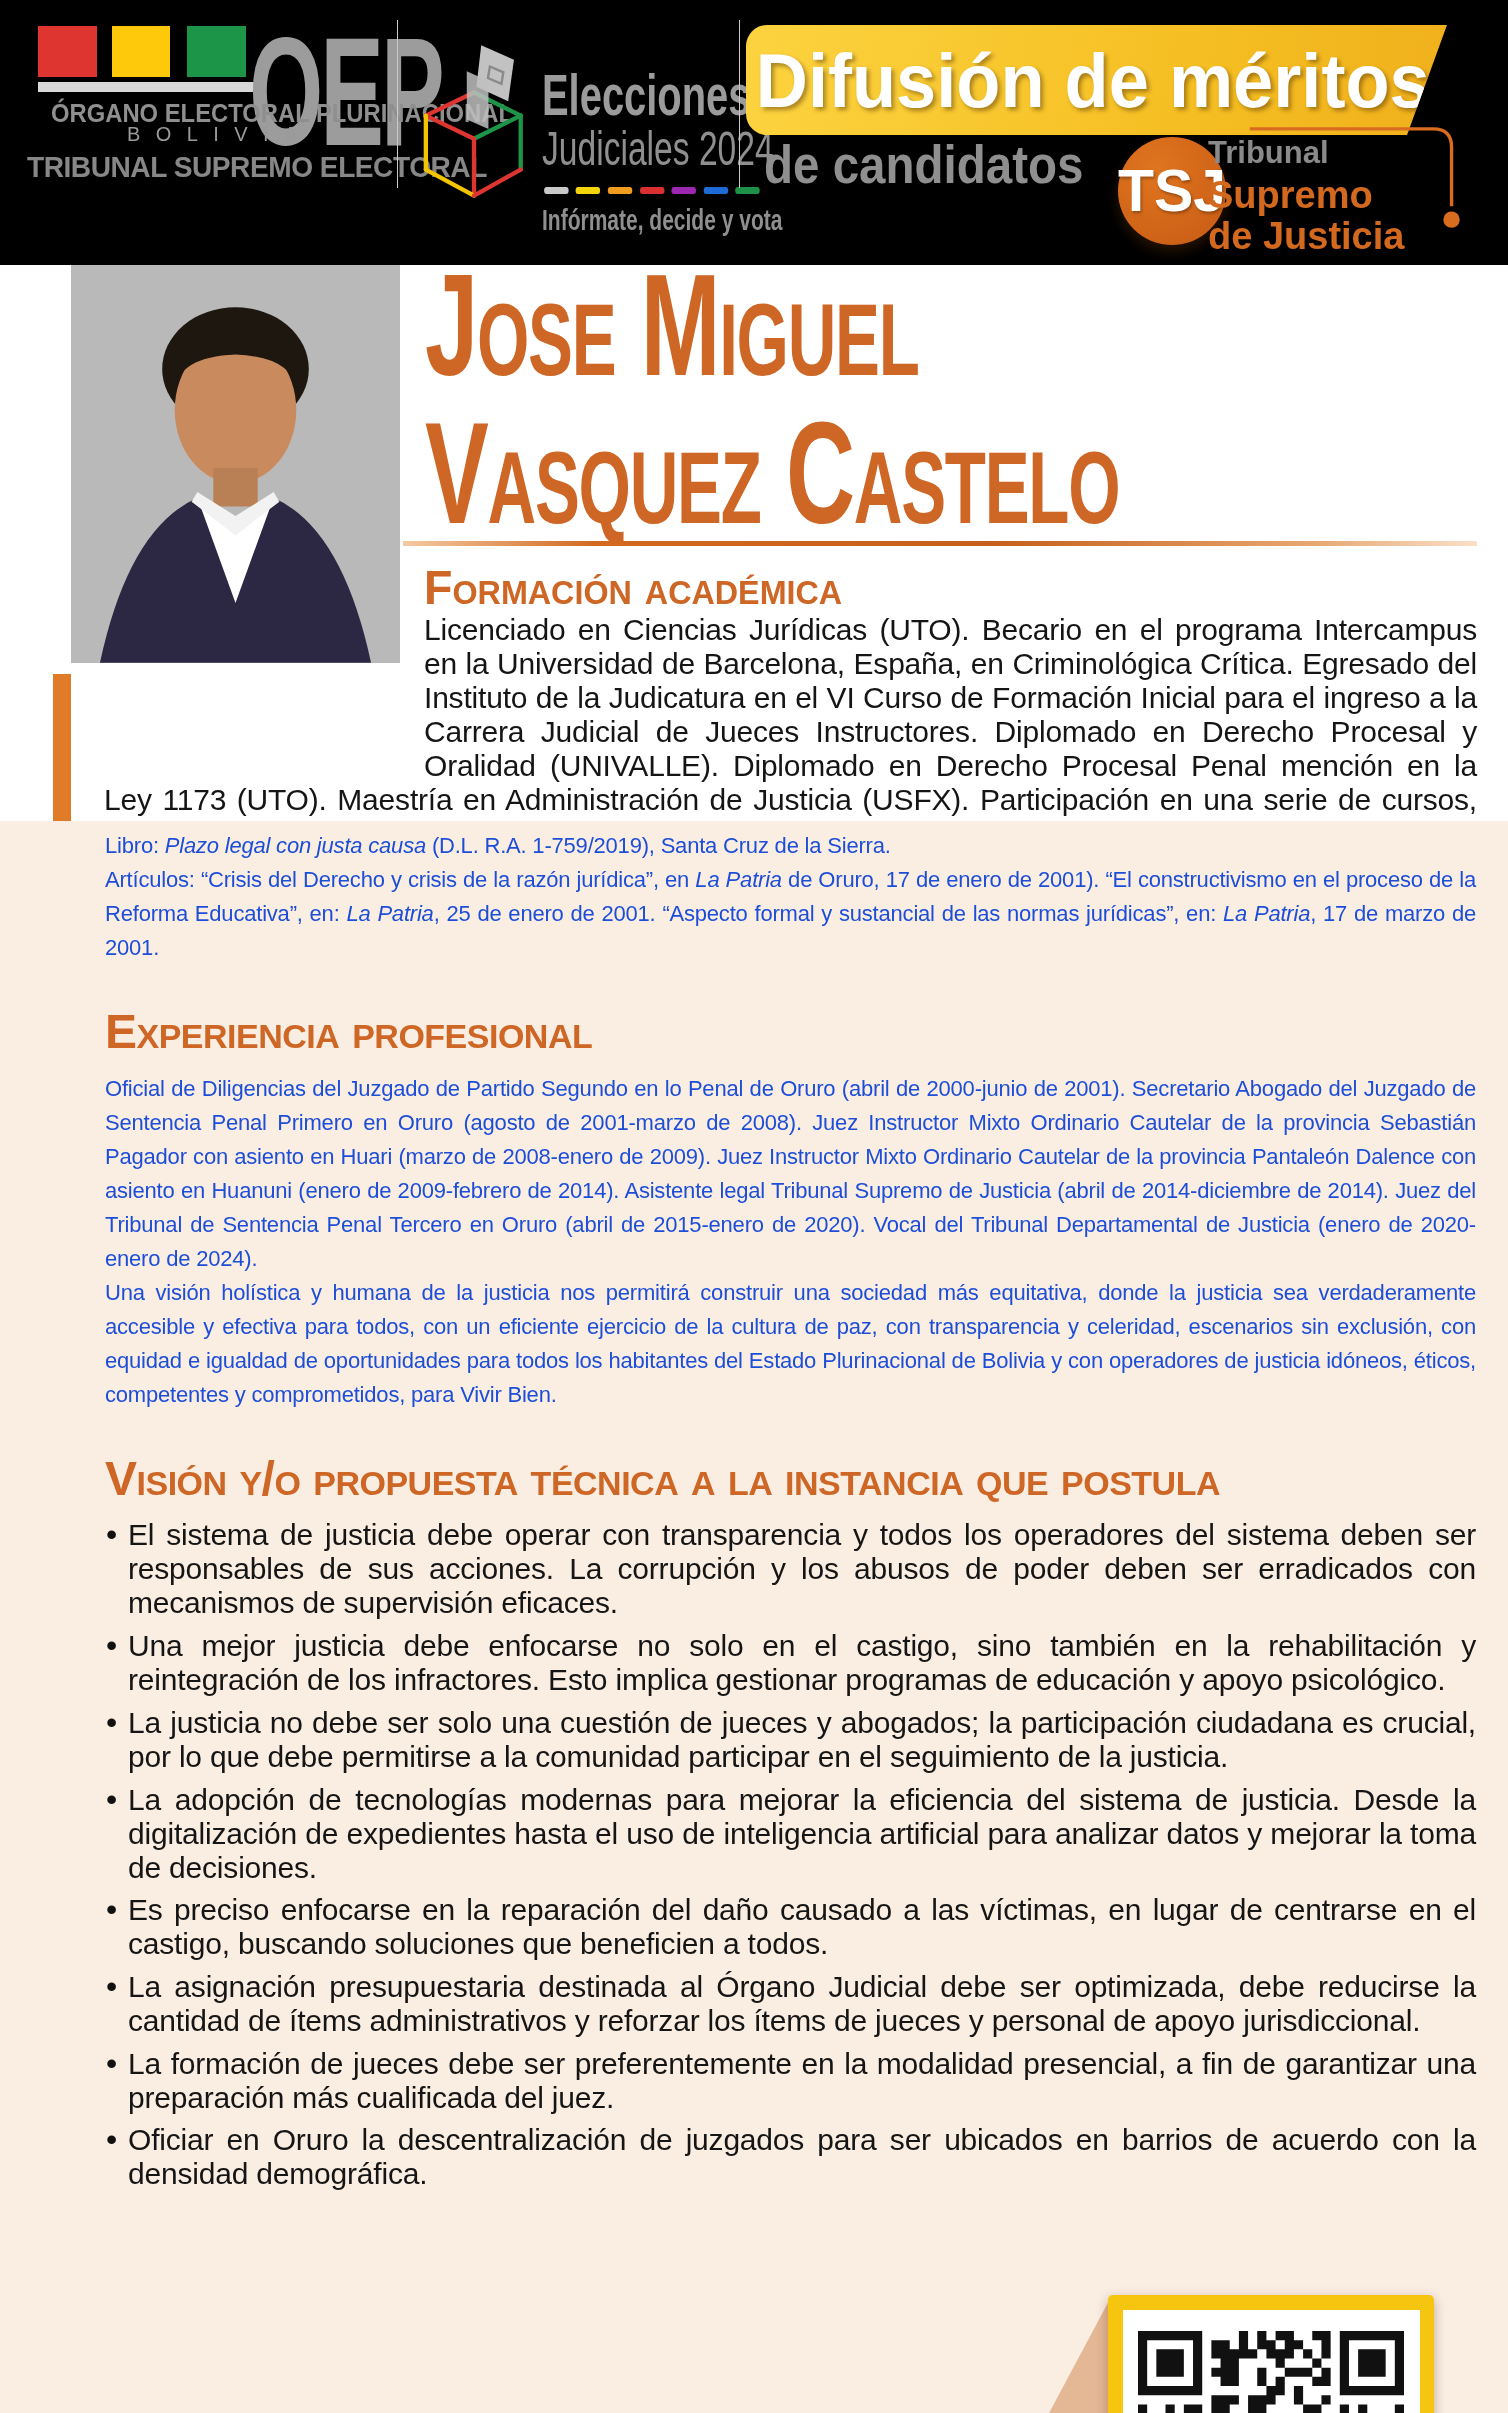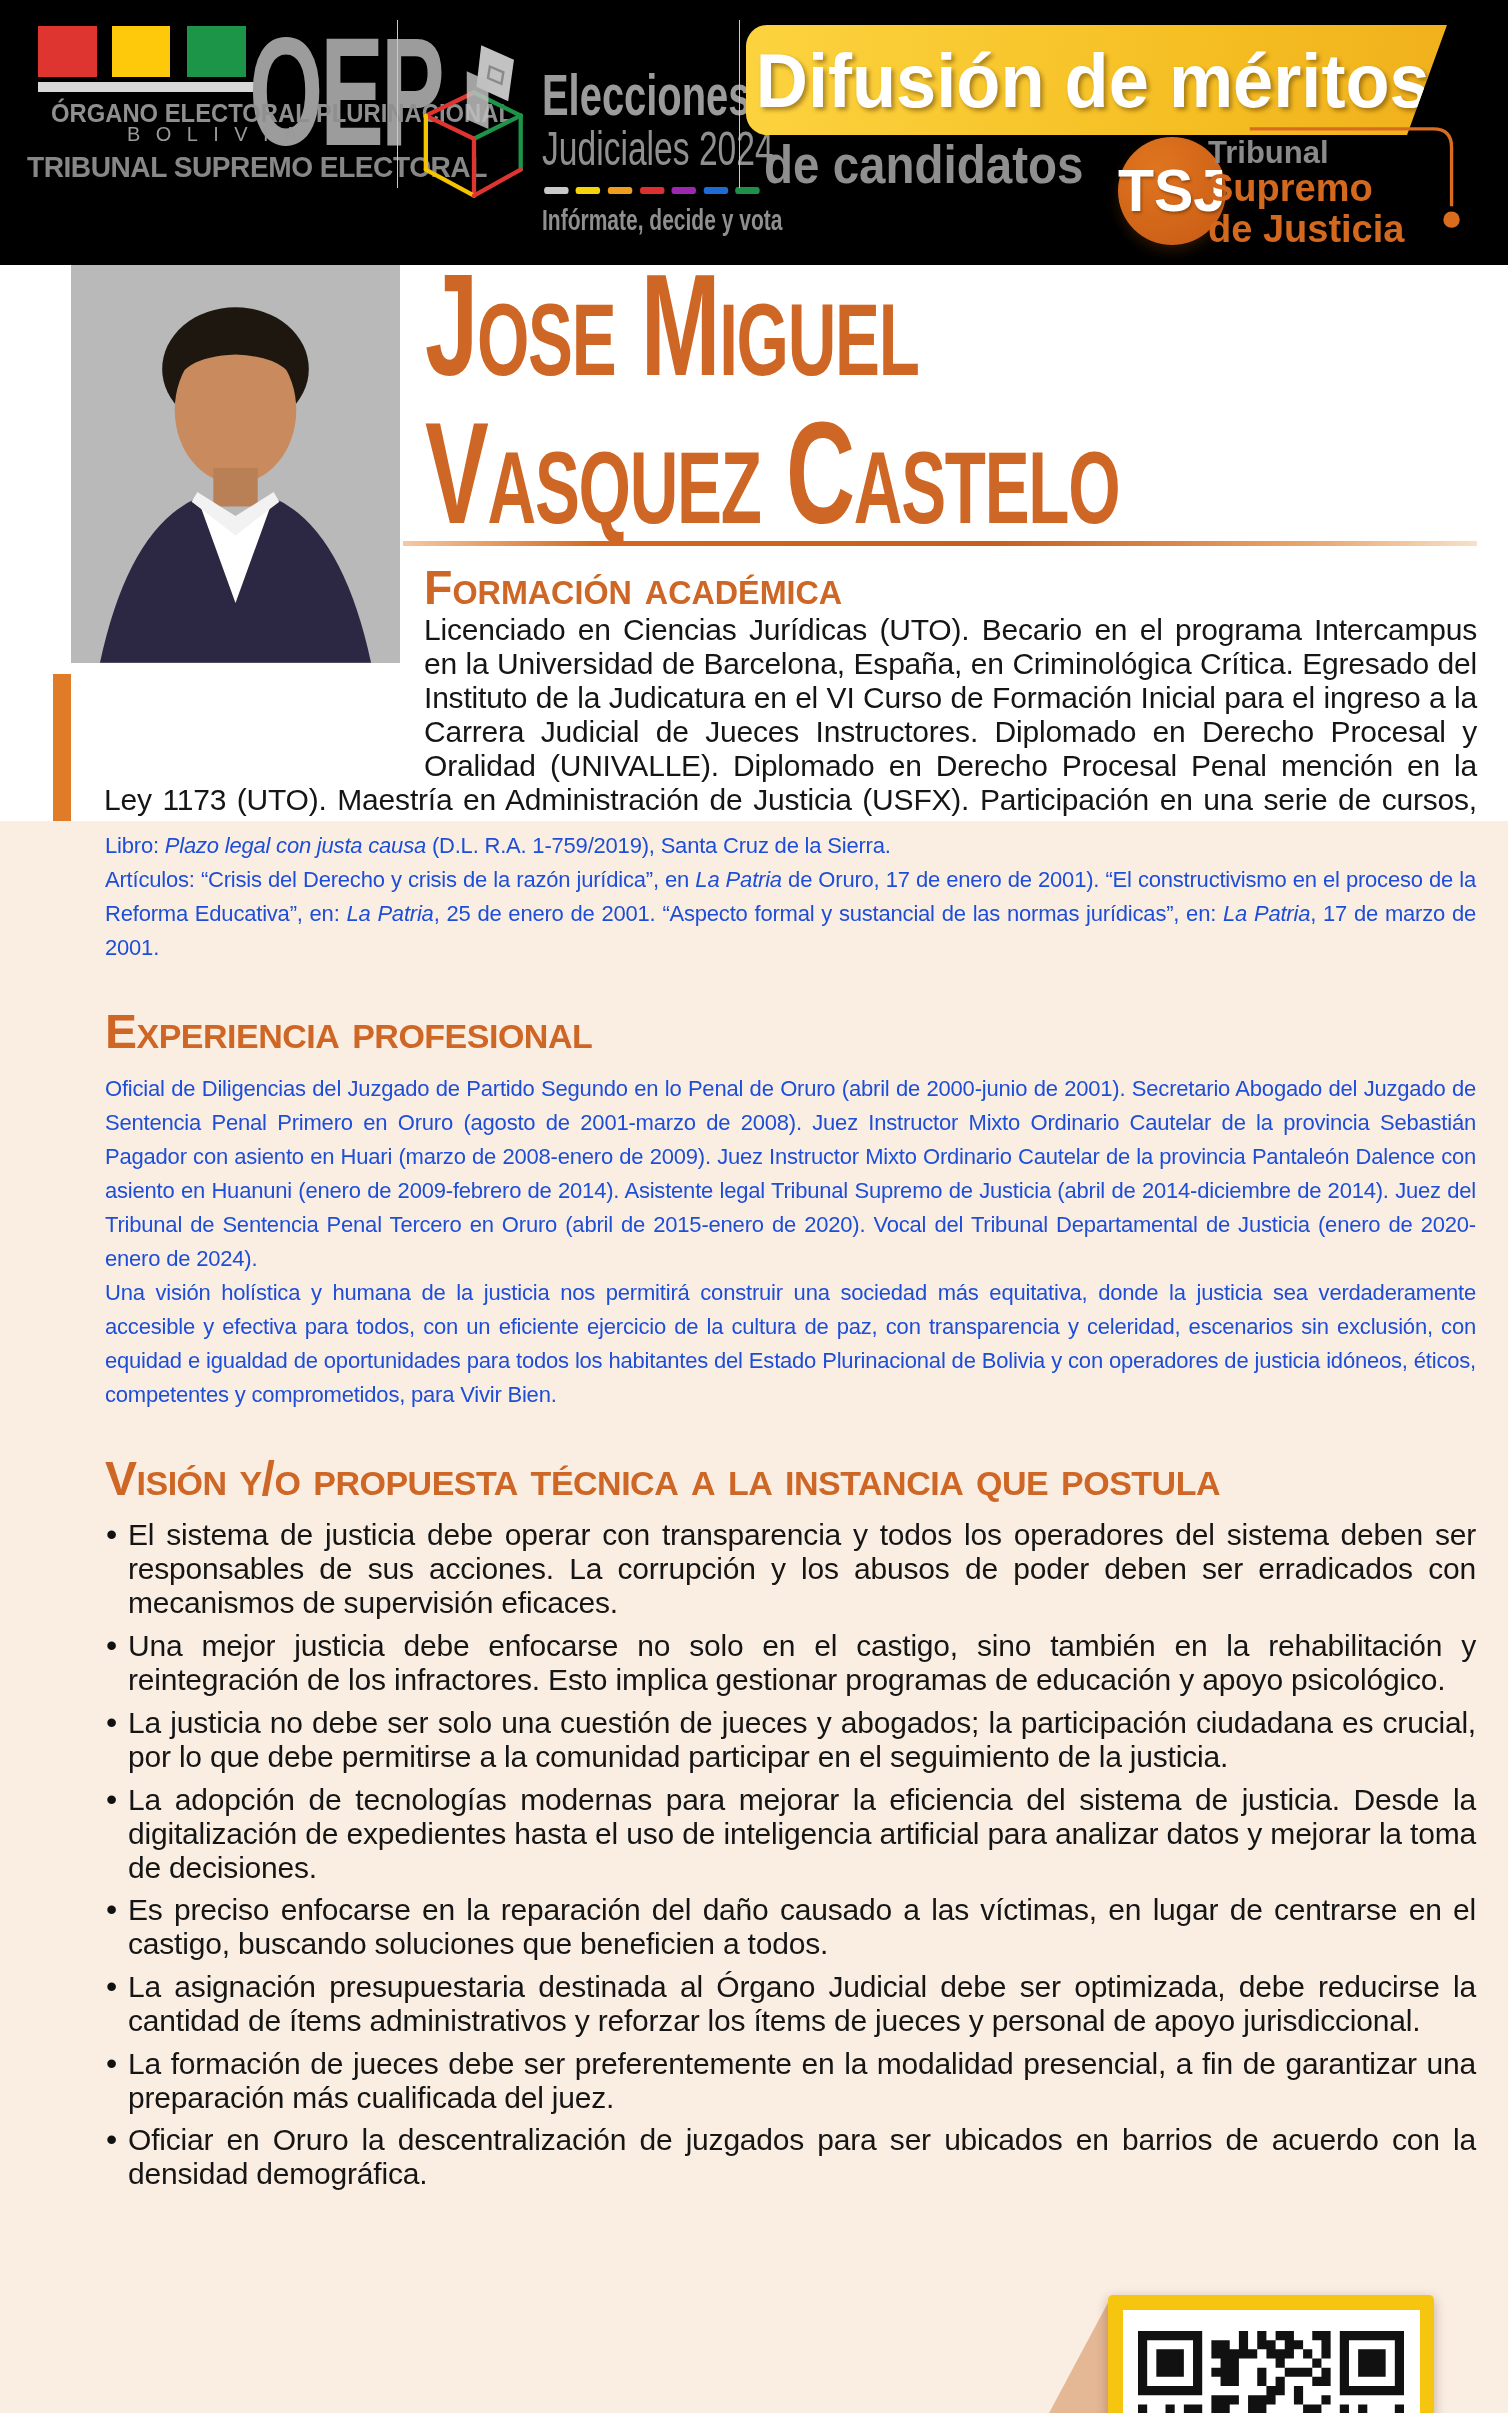--- a/index.html
+++ b/index.html
@@ -54,21 +54,21 @@
   #banner .t{font-size:76px;font-weight:800;color:#fff;white-space:nowrap;
     transform:scaleX(0.95);text-shadow:2.9px 3.4px 4.3px rgba(70,40,0,0.45);}
   #decand{left:764px;top:133px;font-size:54px;font-weight:700;color:#8F8F8F;
     transform:scaleX(0.88);transform-origin:0 0;white-space:nowrap;}
   #tsj-circle{left:1118px;top:137px;width:108px;height:108px;border-radius:50%;
     background:radial-gradient(circle at 35% 30%,#E0751F,#C75A14);
     box-shadow:0 5.8px 12.6px rgba(120,60,0,.35);
     display:flex;align-items:center;justify-content:center;}
   #tsj-circle .t{font-size:59px;font-weight:800;color:#fff;text-shadow:1.4px 1.9px 2.9px rgba(80,40,0,.5);}
   #tsj-lines{left:1208px;top:137px;line-height:1.0;}
-  #tsj-lines .g{font-size:31px;font-weight:700;color:#8A8A8A;margin-bottom:1px;}
+  #tsj-lines .g{font-size:31px;font-weight:700;color:#8A8A8A;margin-bottom:8px;}
   #tsj-lines .o{font-size:38px;font-weight:800;color:#D2691E;margin-bottom:2.9px;white-space:nowrap;}
   #tsj-bracket{left:1245px;top:124px;}
 
   
   #photo{left:71px;top:265px;width:329px;height:398px;background:#B9B9B9;overflow:hidden;}
   #name{left:425px;top:251px;line-height:148px;font-size:145px;font-weight:700;
     color:#CE6625;letter-spacing:-1.9px;transform:scaleX(0.66);transform-origin:0 0;white-space:nowrap;}
   #name-rule{left:403px;top:541px;width:1074px;height:5.3px;
     background:linear-gradient(90deg,#F4C9A2 0%,#D2691E 18%,#C65F1B 55%,#E8A872 85%,#F8E0C8 100%);}
   #fa-title{left:424px;top:559px;font-size:49px;font-weight:800;color:#CE6625;

